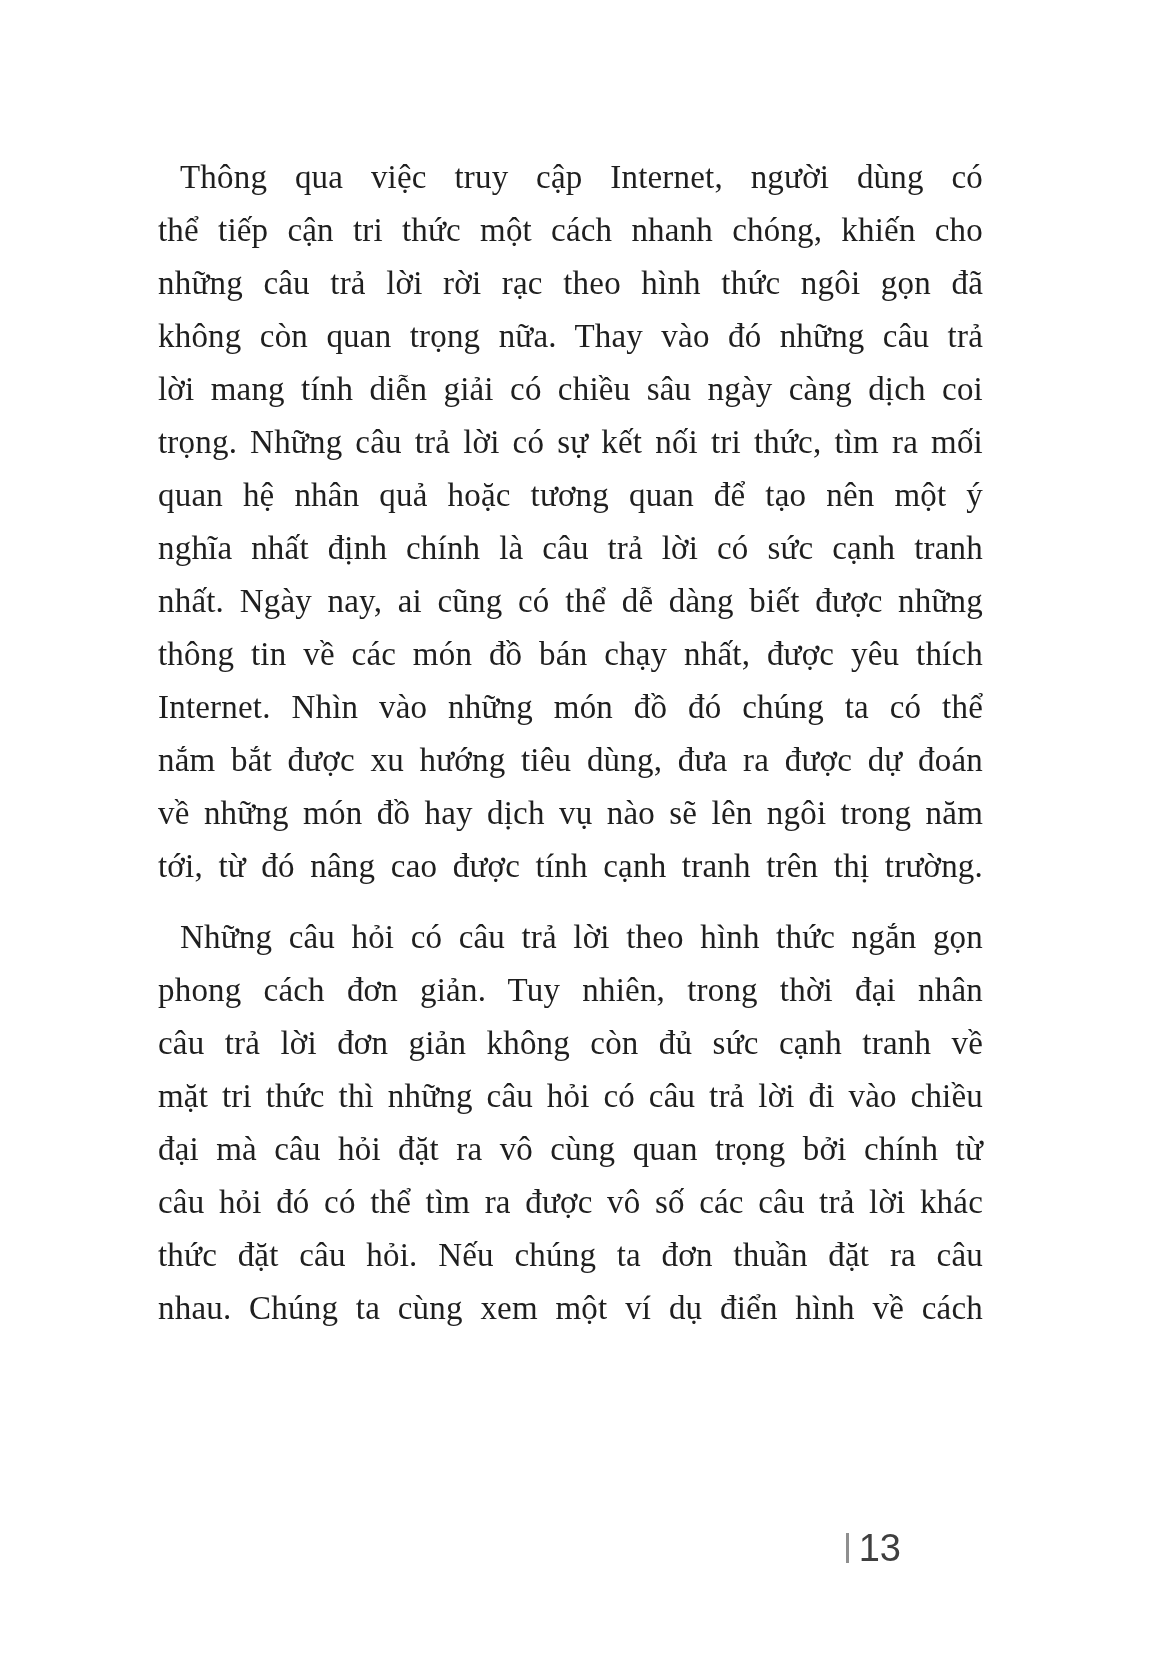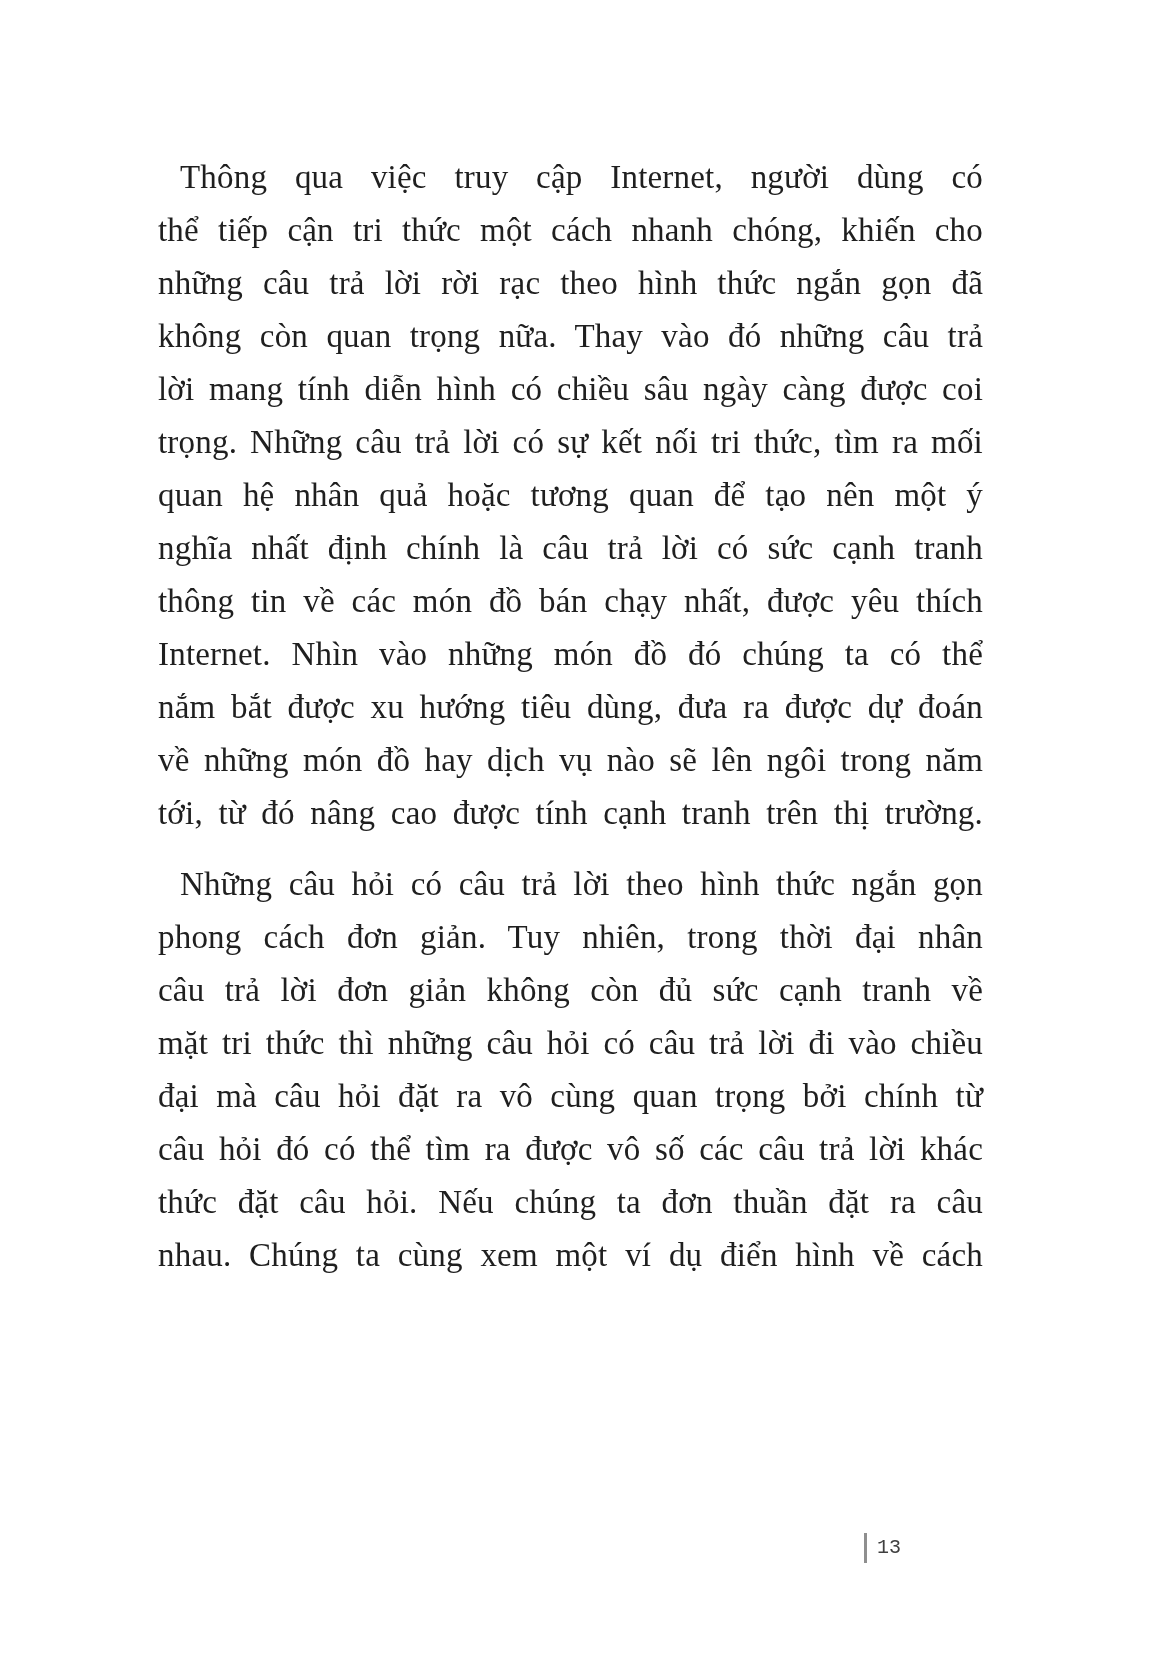--- a/index.html
+++ b/index.html
@@ -49,41 +49,42 @@
   }
   .page-footer .sep {
     display: inline-block;
     width: 3px;
     height: 30px;
     background: #8f8f8f;
     overflow: hidden;
     color: transparent;
   }
   .page-footer .num {
-    font-family: Liberation Mono, monospace;
-    font-size: 20px;
+    font-family: Liberation Sans, sans-serif;
+    font-size: 38px;
     line-height: 40px;
     color: #3f3f3f;
   }
 </style>
 </head>
 <body>
 
 <div class="page">
   <div class="text-block">
 
     <div class="para">
       <div class="line indent">Thông qua việc truy cập Internet, người dùng có</div>
       <div class="line">thể tiếp cận tri thức một cách nhanh chóng, khiến cho</div>
-      <div class="line">những câu trả lời rời rạc theo hình thức ngắn gọn đã</div>
+      <div class="line">những câu trả lời rời rạc theo hình thức ngôi gọn đã</div>
       <div class="line">không còn quan trọng nữa. Thay vào đó những câu trả</div>
-      <div class="line">lời mang tính diễn hình có chiều sâu ngày càng được coi</div>
+      <div class="line">lời mang tính diễn giải có chiều sâu ngày càng dịch coi</div>
       <div class="line">trọng. Những câu trả lời có sự kết nối tri thức, tìm ra mối</div>
       <div class="line">quan hệ nhân quả hoặc tương quan để tạo nên một ý</div>
       <div class="line">nghĩa nhất định chính là câu trả lời có sức cạnh tranh</div>
+      <div class="line">nhất. Ngày nay, ai cũng có thể dễ dàng biết được những</div>
       <div class="line">thông tin về các món đồ bán chạy nhất, được yêu thích</div>
       <div class="line">Internet. Nhìn vào những món đồ đó chúng ta có thể</div>
       <div class="line">nắm bắt được xu hướng tiêu dùng, đưa ra được dự đoán</div>
       <div class="line">về những món đồ hay dịch vụ nào sẽ lên ngôi trong năm</div>
       <div class="line">tới, từ đó nâng cao được tính cạnh tranh trên thị trường.</div>
     </div>
 
     <div class="para">
       <div class="line indent">Những câu hỏi có câu trả lời theo hình thức ngắn gọn</div>
       <div class="line">phong cách đơn giản. Tuy nhiên, trong thời đại nhân</div>

